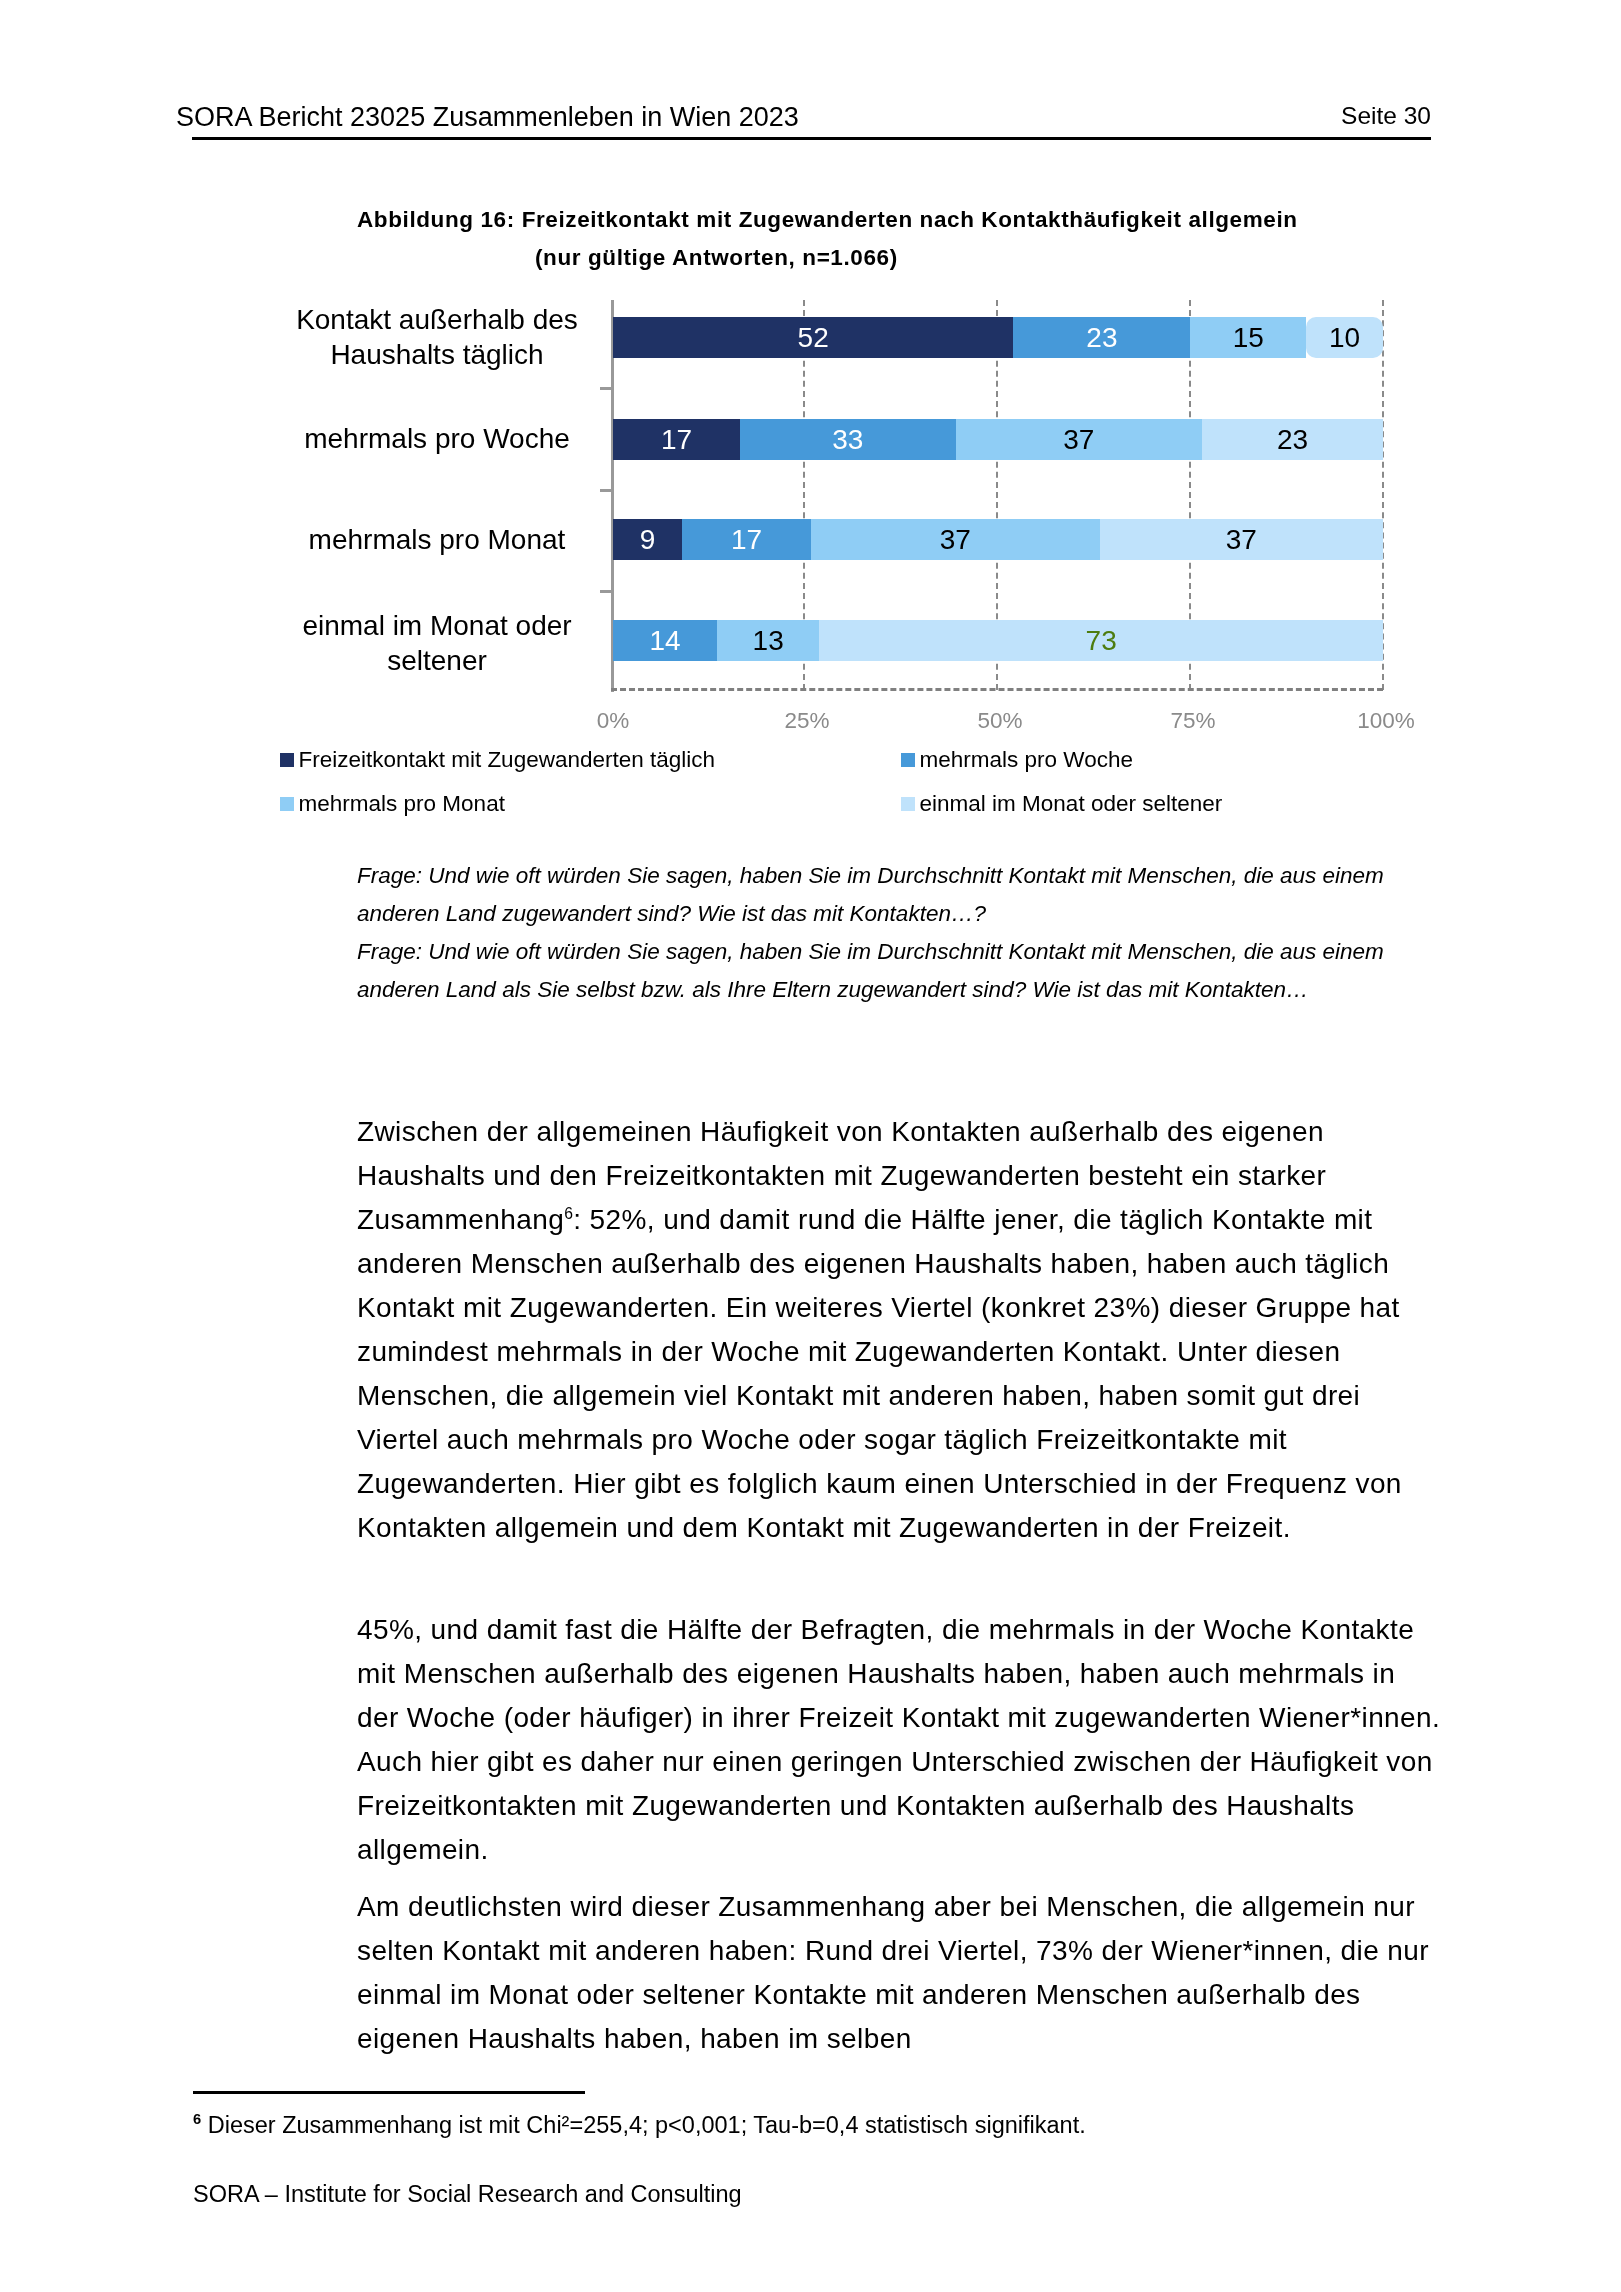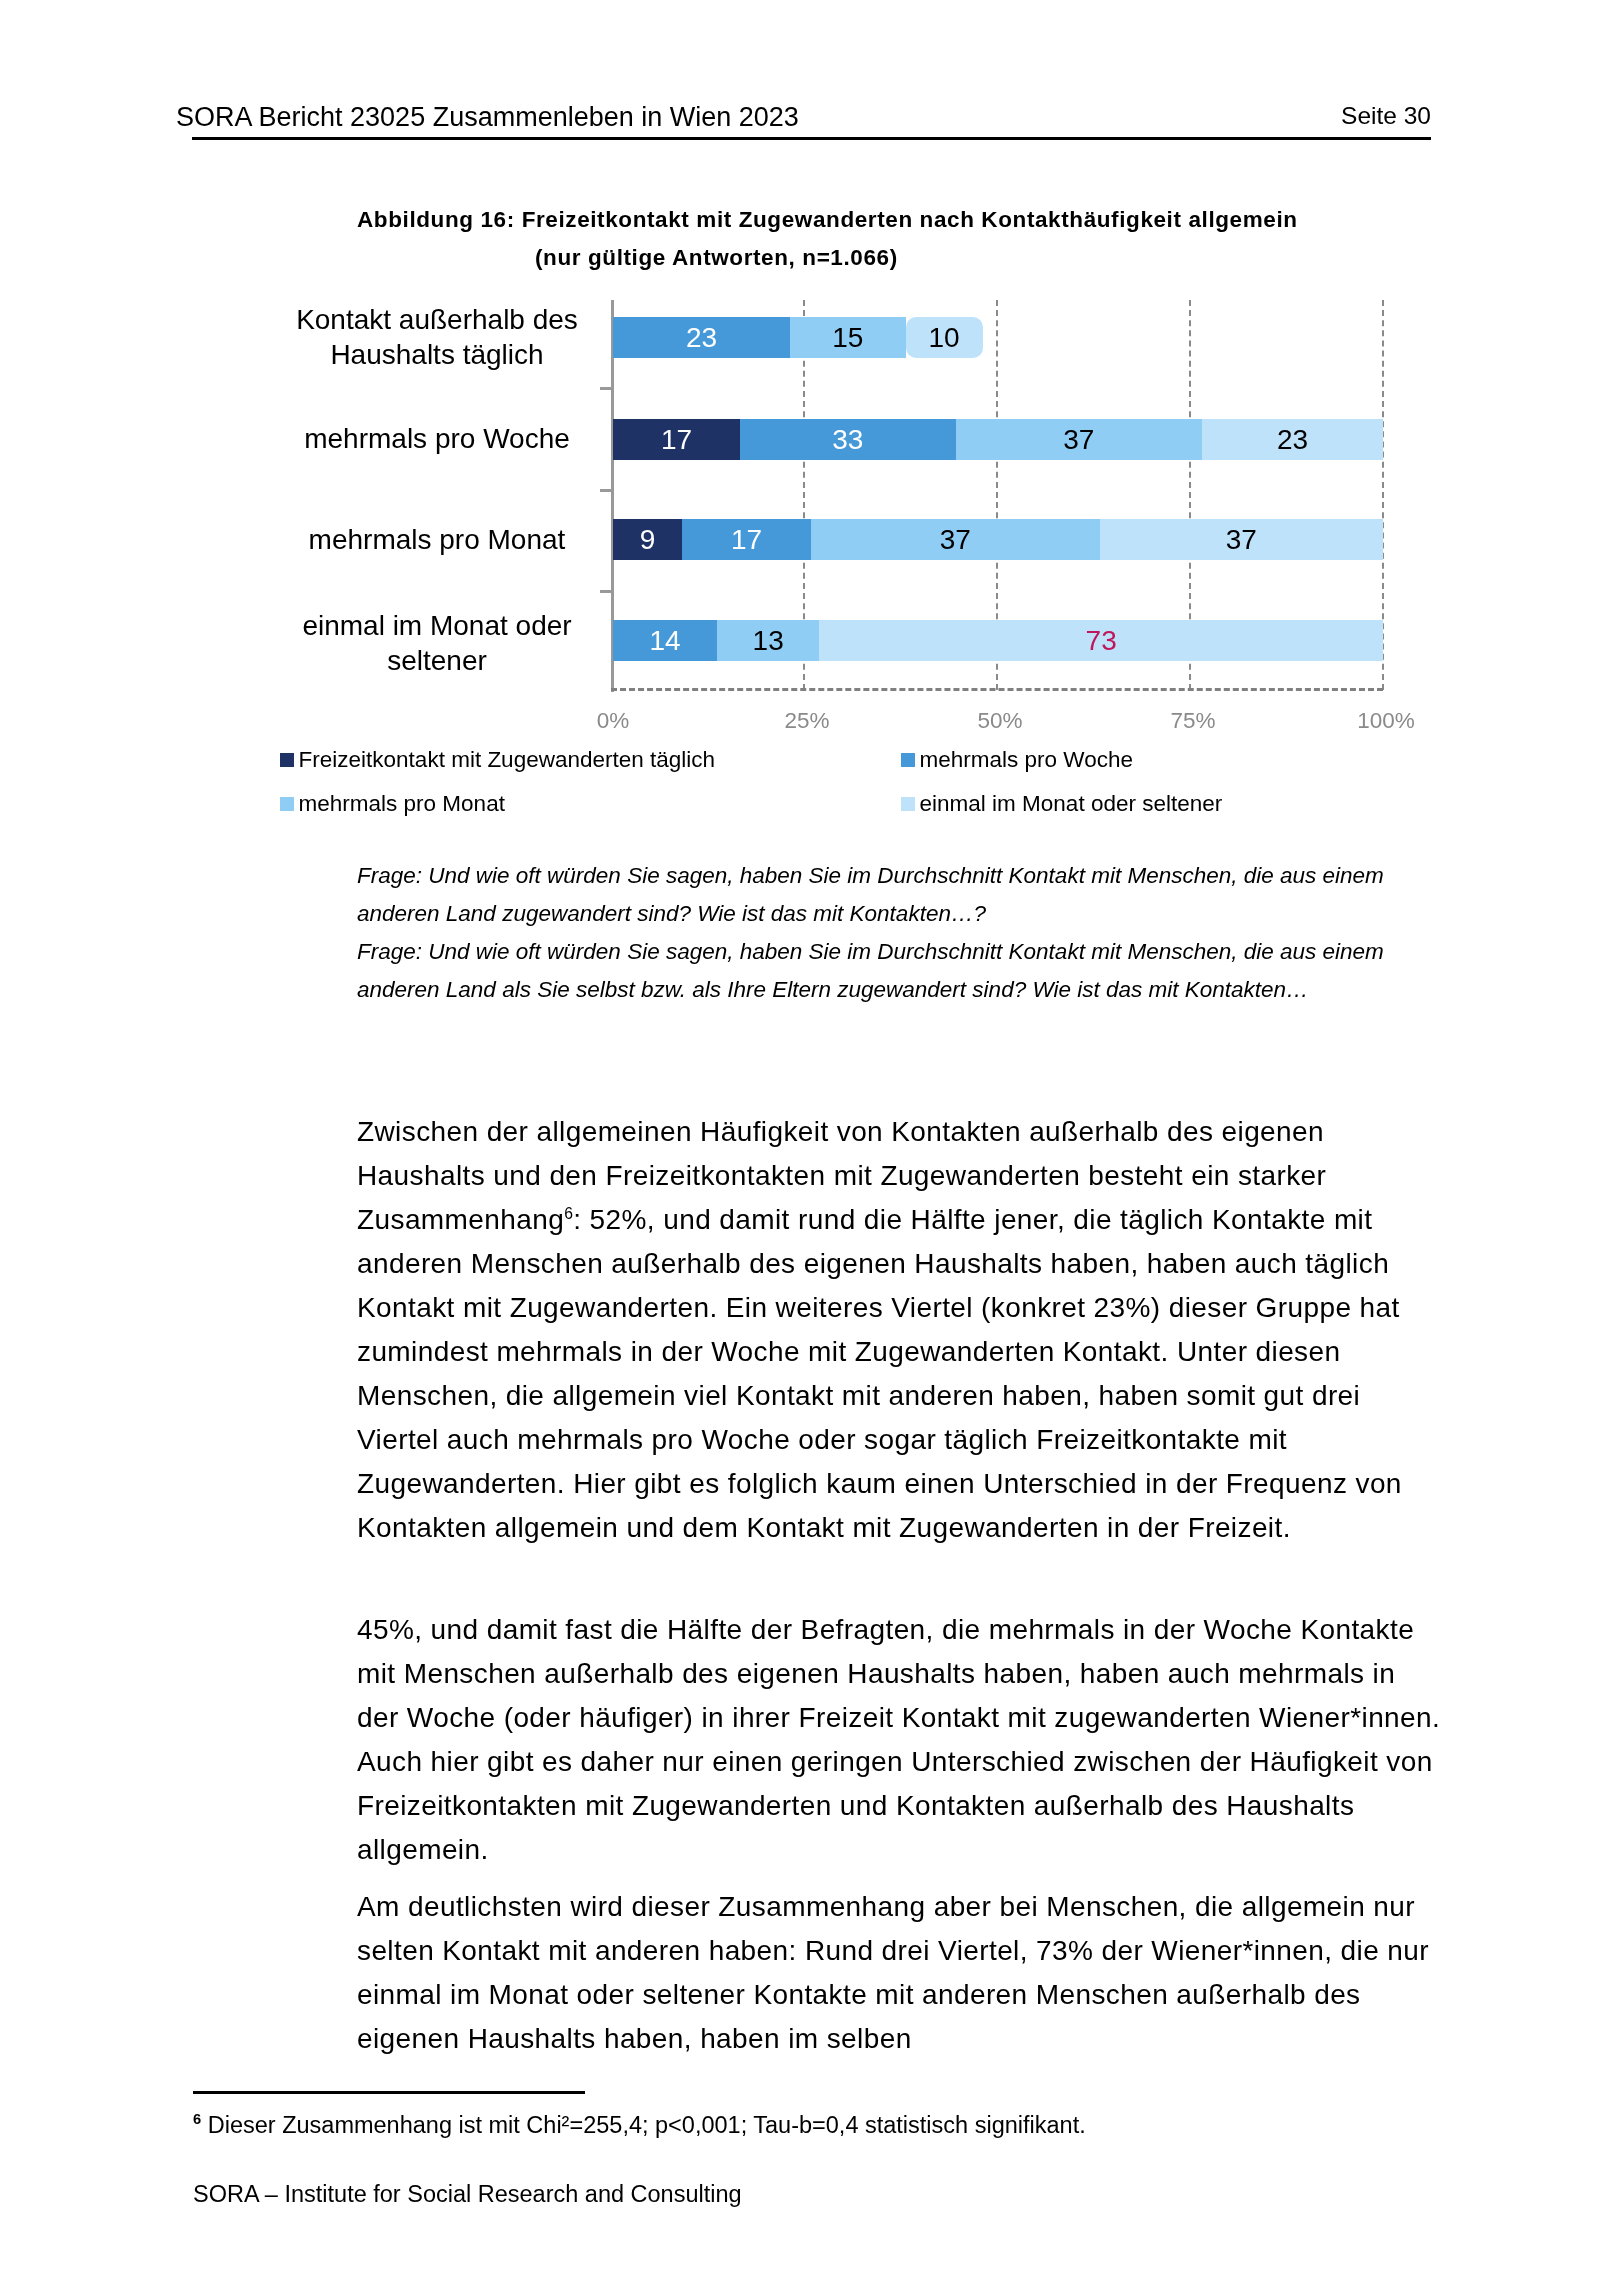--- a/index.html
+++ b/index.html
@@ -59,40 +59,41 @@
   <div class="grid" style="left:1180px;"></div>
   <div class="grid last" style="left:1373px;"></div>
 
   <div class="axis-y"></div>
   <div class="ytick" style="top:387px;"></div>
   <div class="ytick" style="top:489px;"></div>
   <div class="ytick" style="top:590px;"></div>
   <div class="axis-x"></div>
 
   <div class="bar" style="top:317px;">
+    <div class="seg" style="width:52%;background:#1f3265;color:#fff;">52</div>
     <div class="seg" style="width:23%;background:#4699d9;color:#fff;">23</div>
     <div class="seg" style="width:15%;background:#8fcdf5;color:#000;">15</div>
     <div class="seg" style="width:10%;background:#bfe2fb;color:#000;border-radius:10px;">10</div>
   </div>
   <div class="bar" style="top:419px;">
     <div class="seg" style="width:16.5%;background:#1f3265;color:#fff;">17</div>
     <div class="seg" style="width:28%;background:#4699d9;color:#fff;">33</div>
     <div class="seg" style="width:32%;background:#8fcdf5;color:#000;">37</div>
     <div class="seg" style="width:23.5%;background:#bfe2fb;color:#000;">23</div>
   </div>
   <div class="bar" style="top:519px;">
     <div class="seg" style="width:9%;background:#1f3265;color:#fff;">9</div>
     <div class="seg" style="width:16.7%;background:#4699d9;color:#fff;">17</div>
     <div class="seg" style="width:37.5%;background:#8fcdf5;color:#000;">37</div>
     <div class="seg" style="width:36.8%;background:#bfe2fb;color:#000;">37</div>
   </div>
   <div class="bar" style="top:620px;">
     <div class="seg" style="width:13.5%;background:#4699d9;color:#fff;">14</div>
     <div class="seg" style="width:13.3%;background:#8fcdf5;color:#000;">13</div>
-    <div class="seg" style="width:73.2%;background:#bfe2fb;color:#be185d;">73</div>
+    <div class="seg" style="width:73.2%;background:#bfe2fb;color:#4d7c0f;">73</div>
   </div>
 
   <div class="xtick-label" style="left:604px;">0%</div>
   <div class="xtick-label" style="left:798px;">25%</div>
   <div class="xtick-label" style="left:991px;">50%</div>
   <div class="xtick-label" style="left:1184px;">75%</div>
   <div class="xtick-label" style="left:1377px;">100%</div>
 
   <div class="legend-item" style="left:271px;top:747px;">
     <span class="legend-swatch" style="background:#1f3265;"></span>

